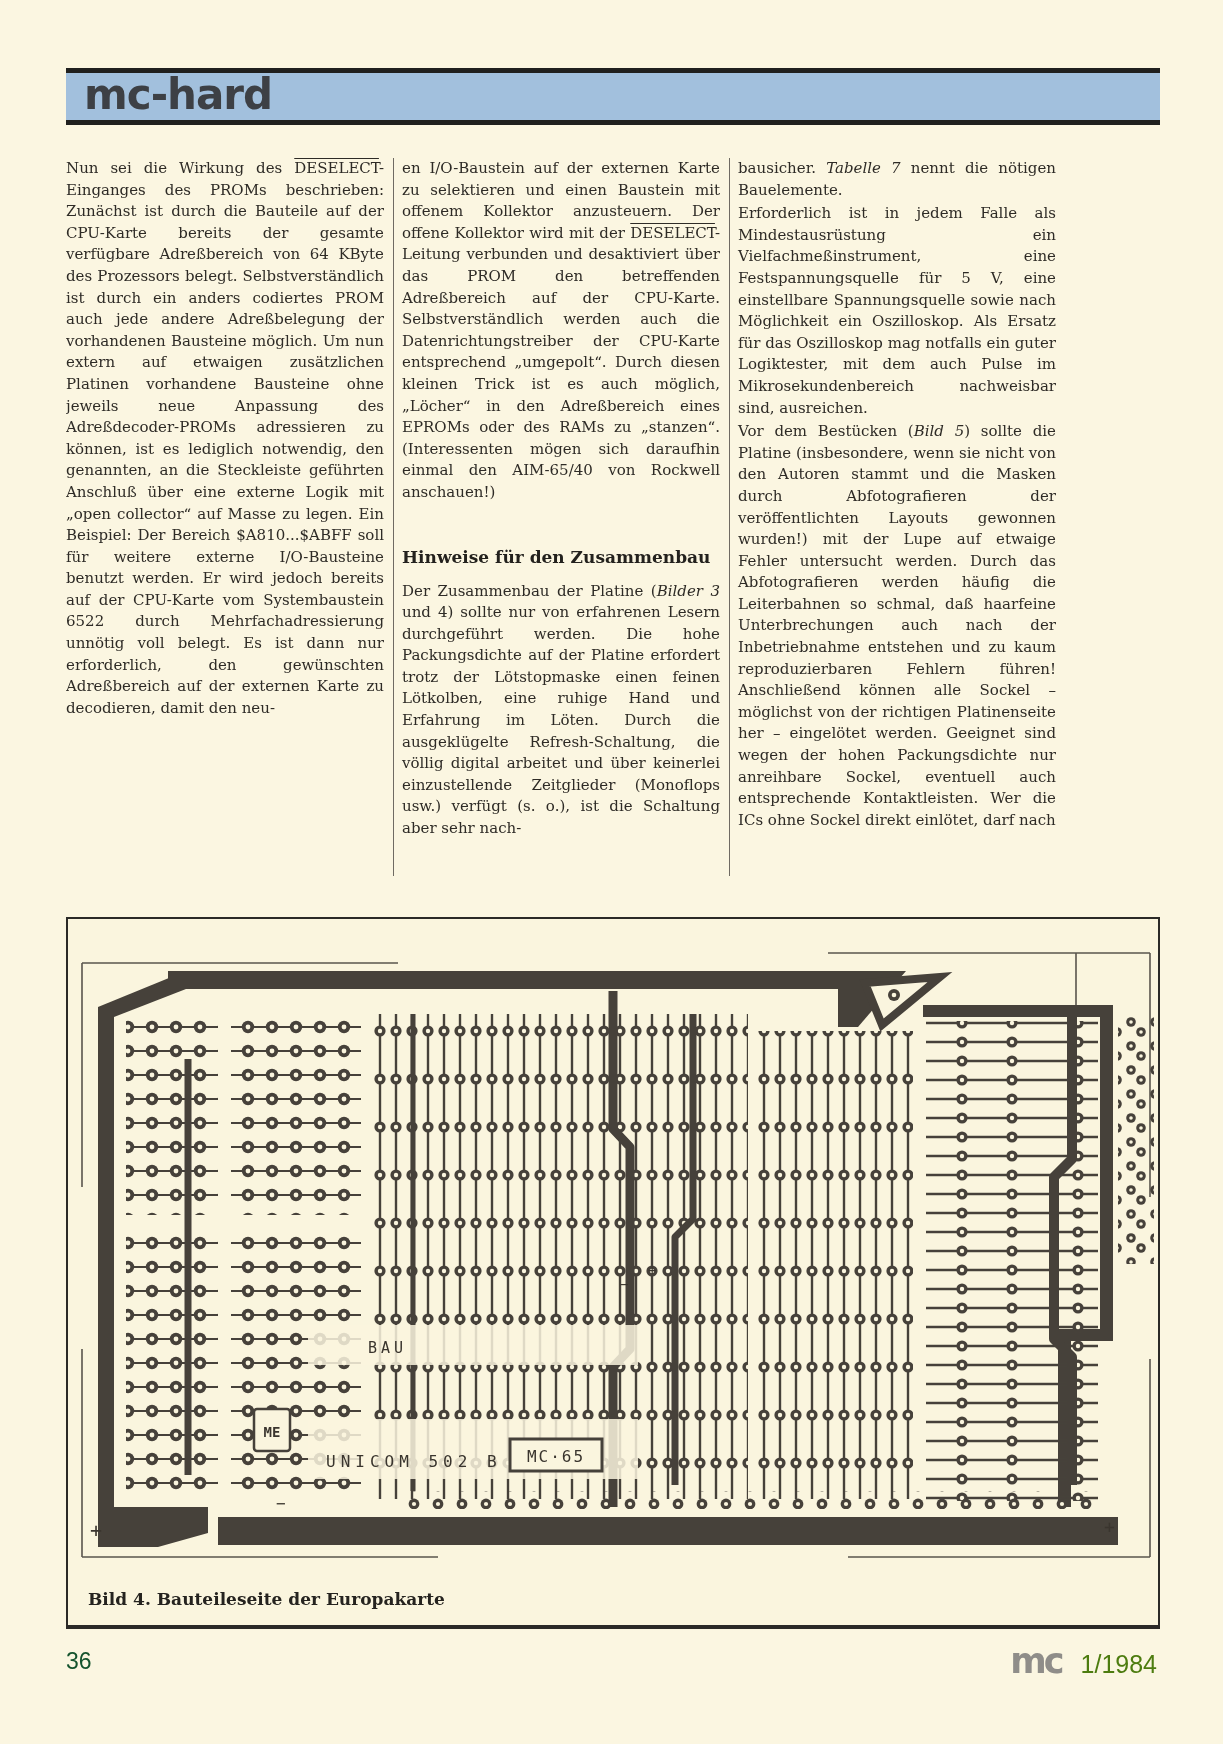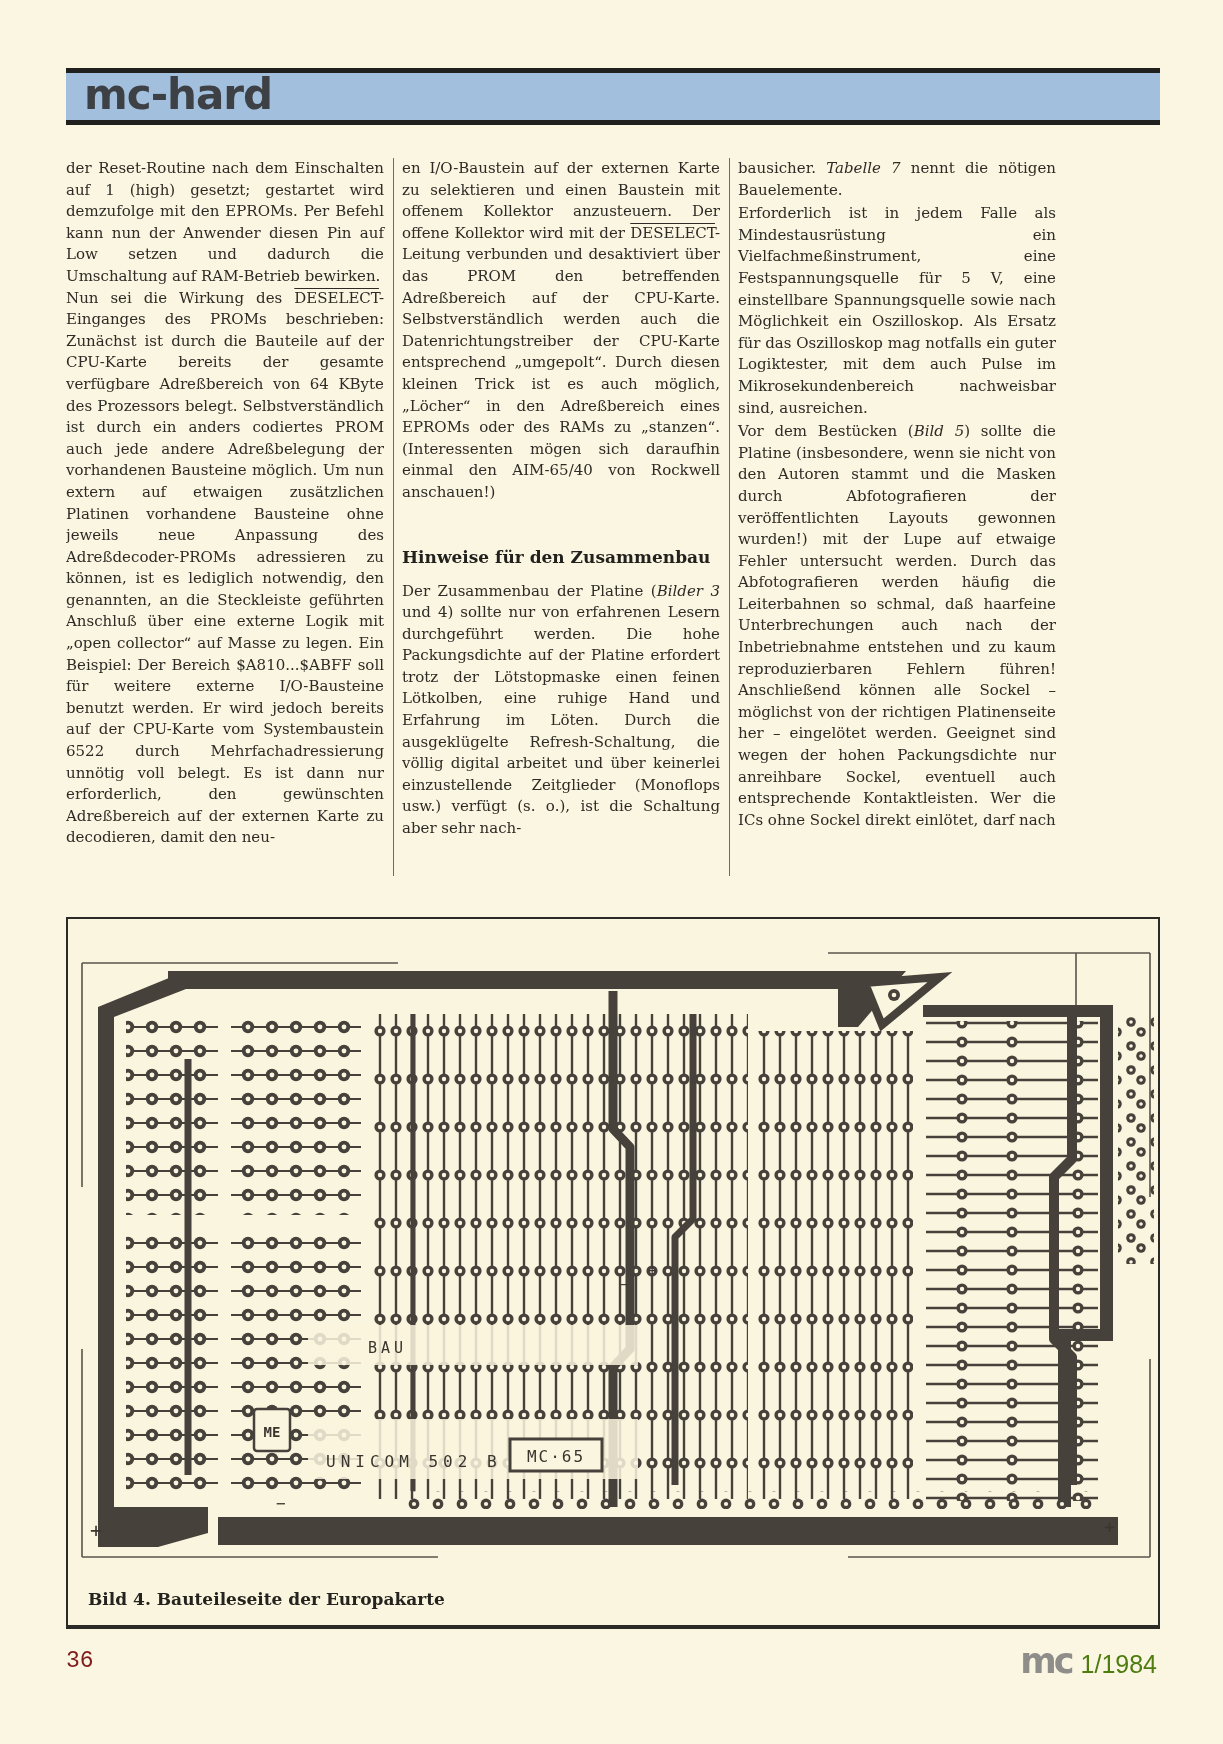--- a/index.html
+++ b/index.html
@@ -31,41 +31,40 @@
 
   
   figure.pcb{position:absolute;left:66px;top:917px;width:1090px;height:706px;margin:0;
              border:2px solid #2b2a27;border-bottom-width:4px;background:#faf5de;}
   figure.pcb svg{position:absolute;left:0;top:0;}
   figcaption{position:absolute;left:20px;bottom:16px;font-size:17px;font-weight:bold;
              color:#25231f;}
 
   
   .ftr-left{position:absolute;left:66px;top:1648px;
-            font-family:Liberation Mono, monospace;font-size:23px;color:#7f1d1d;}
-  .ftr-right{position:absolute;right:66px;top:1644px;display:flex;align-items:baseline;gap:9px;}
+            font-family:Liberation Sans, sans-serif;font-size:23px;color:#14532d;}
+  .ftr-right{position:absolute;right:66px;top:1644px;display:flex;align-items:baseline;gap:19px;}
   .ftr-right .mclogo{font-family:"DejaVu Sans", sans-serif;font-weight:bold;
                      font-size:35px;color:#8f8d89;letter-spacing:-3px;line-height:1;}
   .ftr-right .issue{font-family:"Liberation Sans", sans-serif;font-size:25px;color:#4d7c0f;}
 </style>
 </head>
 <body>
 
 <div class="page">
 
   <div class="hdr">
     <div class="rule"></div>
     <div class="band">
       <span>mc-hard</span>
     </div>
   </div>
 
   <div class="cols">
     <div class="col">
-      <p>der Reset-Routine nach dem Einschalten auf 1 (high) gesetzt; gestartet wird demzufolge mit den EPROMs. Per Befehl kann nun der Anwender diesen Pin auf Low setzen und dadurch die Umschaltung auf RAM-Betrieb bewirken.</p>
       <p><span>Nun sei die Wirkung des </span><span class="ov">DESELECT</span><span>-Einganges des PROMs beschrieben: Zunächst ist durch die Bauteile auf der CPU-Karte bereits der gesamte verfügbare Adreßbereich von 64 KByte des Prozessors belegt. Selbstverständlich ist durch ein anders codiertes PROM auch jede andere Adreßbelegung der vorhandenen Bausteine möglich. Um nun extern auf etwaigen zusätzlichen Platinen vorhandene Bausteine ohne jeweils neue Anpassung des Adreßdecoder-PROMs adressieren zu können, ist es lediglich notwendig, den genannten, an die Steckleiste geführten Anschluß über eine externe Logik mit „open collector“ auf Masse zu legen. Ein Beispiel: Der Bereich $A810...$ABFF soll für weitere externe I/O-Bausteine benutzt werden. Er wird jedoch bereits auf der CPU-Karte vom Systembaustein 6522 durch Mehrfachadressierung unnötig voll belegt. Es ist dann nur erforderlich, den gewünschten Adreßbereich auf der externen Karte zu decodieren, damit den neu-</span></p>
     </div>
     <div class="vdiv"></div>
     <div class="col">
       <p><span>en I/O-Baustein auf der externen Karte zu selektieren und einen Baustein mit offenem Kollektor anzusteuern. Der offene Kollektor wird mit der </span><span class="ov">DESELECT</span><span>-Leitung verbunden und desaktiviert über das PROM den betreffenden Adreßbereich auf der CPU-Karte. Selbstverständlich werden auch die Datenrichtungstreiber der CPU-Karte entsprechend „umgepolt“. Durch diesen kleinen Trick ist es auch möglich, „Löcher“ in den Adreßbereich eines EPROMs oder des RAMs zu „stanzen“. (Interessenten mögen sich daraufhin einmal den AIM-65/40 von Rockwell anschauen!)</span></p>
       <h2 class="subhead">Hinweise für den Zusammenbau</h2>
       <p><span>Der Zusammenbau der Platine (</span><span class="it">Bilder 3</span><span> und 4) sollte nur von erfahrenen Lesern durchgeführt werden. Die hohe Packungsdichte auf der Platine erfordert trotz der Lötstopmaske einen feinen Lötkolben, eine ruhige Hand und Erfahrung im Löten. Durch die ausgeklügelte Refresh-Schaltung, die völlig digital arbeitet und über keinerlei einzustellende Zeitglieder (Monoflops usw.) verfügt (s. o.), ist die Schaltung aber sehr nach-</span></p>
     </div>
     <div class="vdiv"></div>
     <div class="col">

